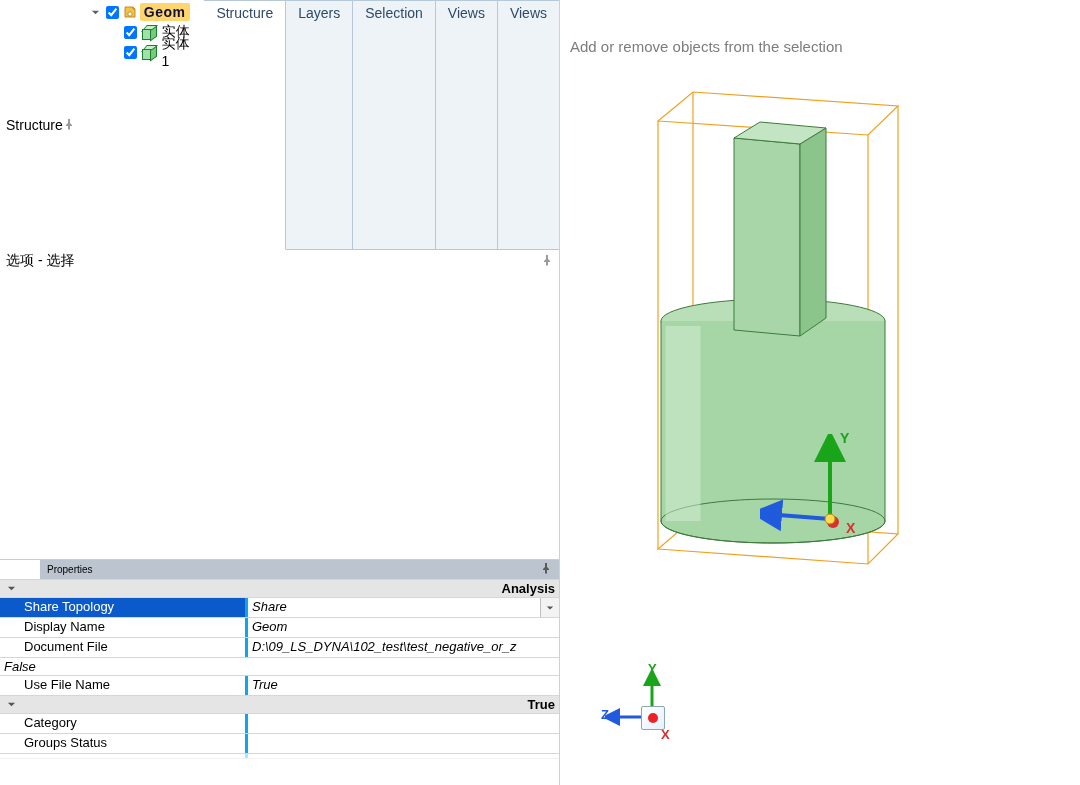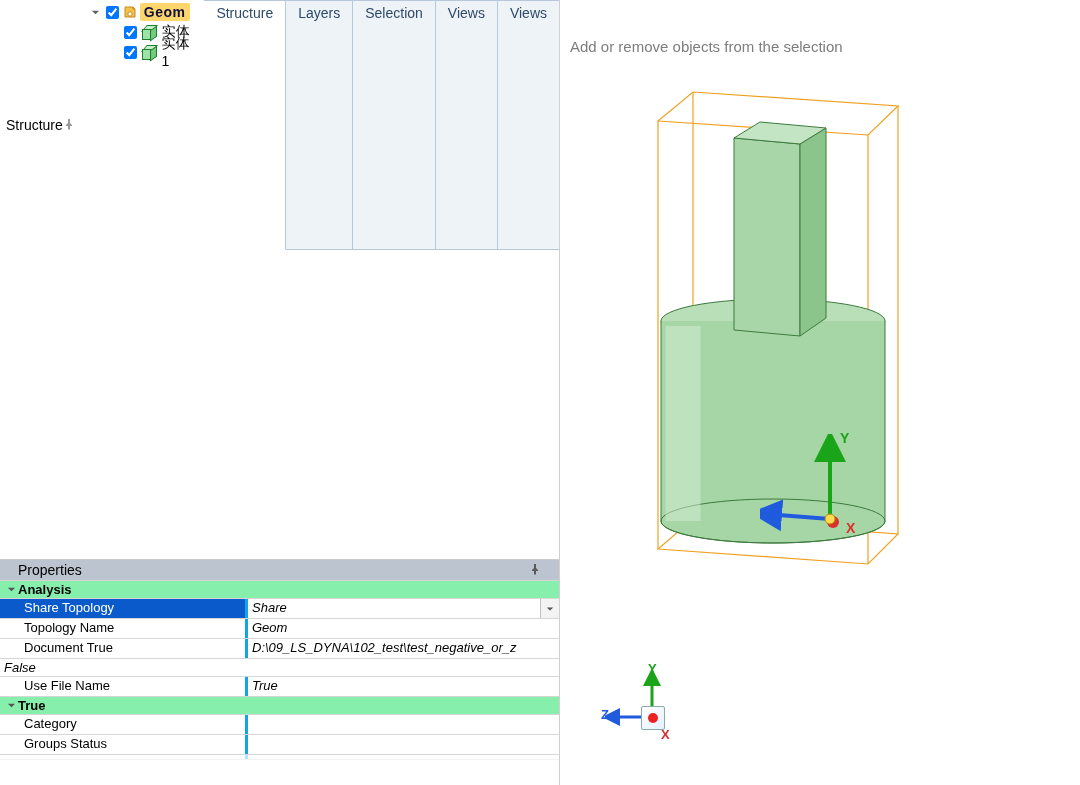--- a/index.html
+++ b/index.html
@@ -36,23 +36,23 @@
   .sel-geom { background:#ffd66b; font-weight:bold; color:#0f0f3c; letter-spacing:0.5px; font-family: "Segoe UI", sans-serif; }
   
   .tabs { display:flex; border-top:1px solid #b7c9d8; border-bottom:1px solid #b7c9d8; background:#eef3f8; }
   .tab { padding:4px 12px; font-size:14px; color:#2e4a68; border-right:1px solid #b7c9d8; cursor:pointer; }
   .tab.active { background:#fff; border-bottom:1px solid #fff; margin-bottom:-1px; }
   
   .options-panel { flex:1; display:flex; flex-direction:column; }
   .options-body { flex:1; background:#fff; }
   
   .props-panel { height:225px; display:flex; flex-direction:column; border-top:1px solid #ccc; }
-  .props-hdr { background:#bcc4cf; display:flex; align-items:center; justify-content:space-between; padding:2px 18px; font-size:14px; }
+  .props-hdr { background:#bcc4cf; display:flex; align-items:center; justify-content:space-between; padding:2px 7px; font-size:10px;margin-left:40px; }
   .props-grid { flex:1; overflow-y:scroll; border-top:1px solid #d6d6d6; }
-  .pg-group { display:flex; align-items:center; padding:1px 4px; border-bottom:1px solid #d6d6d6; font-weight:bold; background:#86efac; }
+  .pg-group { display:flex; align-items:center; padding:1px 4px; border-bottom:1px solid #d6d6d6; font-weight:bold; background:#e5e5e5;justify-content:space-between; }
   .pg-group .exp { width:14px; display:inline-flex; justify-content:center; color:#555; cursor:pointer; }
   .pg-row { display:flex; border-bottom:1px solid #d6d6d6; }
   .pg-k { width:248px; padding:1px 4px 3px 24px; border-right:3px solid #0ea5e9; box-sizing:border-box; }
   .pg-v { flex:1; padding:1px 4px; white-space:nowrap; overflow:hidden; text-overflow:clip; position:relative; box-sizing:border-box;font-style:italic; }
   .pg-row.selected .pg-k { background:#0a5acb; color:#fff; }
   .pg-row.selected .pg-v { background:#fff; }
   .dd-arrow { position:absolute; right:0; top:0; bottom:0; width:18px; display:flex; align-items:center; justify-content:center; border-left:1px solid #c0c0c0; background:#f3f3f3; }
   .dd-arrow svg{ width:8px; height:8px; }
   
   .props-grid::-webkit-scrollbar { width:16px; }
@@ -136,20 +136,28 @@
       <div class="tabs">
         <div class="tab active">Structure</div>
         <div class="tab">Layers</div>
         <div class="tab">Selection</div>
         <div class="tab">Views</div>
         <div class="tab" style="border-right:none">Views</div>
       </div>
     </div>
 
     <div class="options-panel">
+      <div class="panel-hdr">
+        <span>选项 - 选择</span>
+        <span class="pin">
+          <svg class="pin-svg" viewBox="0 0 12 12">
+              <path d="M5 1h2v4l2 2v1H7v3l-1 1-1-1V8H3V7l2-2z" fill="#9a9a9a"></path>
+            </svg>
+        </span>
+      </div>
       <div class="options-body"></div>
     </div>
 
     <div class="props-panel">
       <div class="props-hdr">
         <span>Properties</span>
         <span class="pin">
           <svg class="pin-svg" viewBox="0 0 12 12">
               <path d="M5 1h2v4l2 2v1H7v3l-1 1-1-1V8H3V7l2-2z" fill="#5a5a5a"></path>
             </svg>
@@ -171,25 +179,25 @@
             <span>Share</span>
             <span class="dd-arrow">
                 <svg viewBox="0 0 10 10">
                   <path d="M1 3 L5 7 L9 3" fill="#555"></path>
                 </svg>
               </span>
           </div>
         </div>
 
         <div class="pg-row">
-          <div class="pg-k">Topology Name</div>
+          <div class="pg-k">Display Name</div>
           <div class="pg-v">Geom</div>
         </div>
         <div class="pg-row">
-          <div class="pg-k">Document True</div>
+          <div class="pg-k">Document File</div>
           <div class="pg-v">D:\09_LS_DYNA\102_test\test_negative_or_z</div>
         </div>
         <div class="pg-row">
           <div class="pg-v">False</div>
         </div>
         <div class="pg-row">
           <div class="pg-k">Use File Name</div>
           <div class="pg-v">True</div>
         </div>
 

